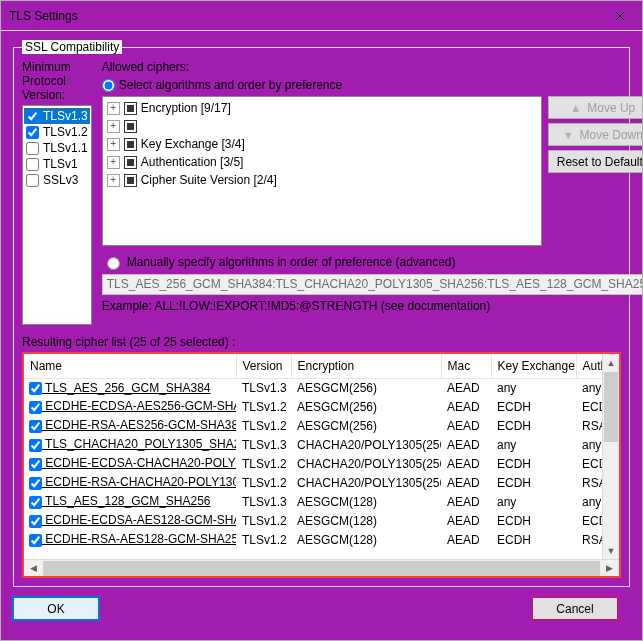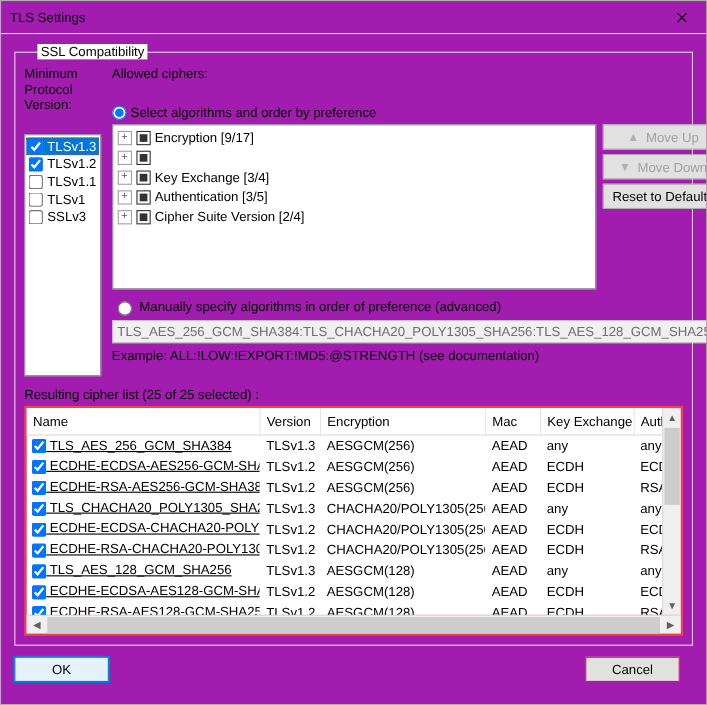--- a/index.html
+++ b/index.html
@@ -13,24 +13,24 @@
     height: 641px;
     overflow: hidden;
   }
   .window { width:643px; height:641px; border:1px solid #b0b0b0; background:#a21caf; position:relative; display:flex; flex-direction:column; }
   .titlebar { height:30px; display:flex; align-items:center; justify-content:space-between; padding:0 0 0 8px; border-bottom:1px solid #e0e0e0; }
   .titlebar-text { font-size:12px; }
   .titlebar-close { width:45px; height:29px; display:flex; align-items:center; justify-content:center; }
   .titlebar-close svg { width:10px; height:10px; }
   .content { flex:1; padding:10px 12px 8px 12px; display:flex; flex-direction:column; overflow:hidden; }
   .groupbox { border:1px solid #dcdcdc; position:relative; padding:12px 8px 8px 8px; margin-top:6px; }
-  .groupbox-title { position:absolute; top:-8px; left:20px; background:#fff; padding:0 3px; }
+  .groupbox-title { position:absolute; top:-8px; left:8px; background:#fff; padding:0 3px; }
   .top-row { display:flex; gap:10px; }
   .col-protocol { width:155px; display:flex; flex-direction:column; }
-  .label { margin-bottom:20px; }
+  .label { margin-bottom:3px; }
   .proto-list { border:1px solid #828790; background:#fff; flex:1; min-height:220px; padding:2px 1px; }
   .proto-item { display:flex; align-items:center; height:16px; padding:0 2px; gap:4px; }
   .proto-item input { margin:0; width:13px; height:13px; }
   .selected-item { background:#0078d7; color:#fff; border:1px dotted #666; padding:0 1px !important; }
   .col-ciphers { flex:1; display:flex; flex-direction:column; }
   .radio-row { display:flex; align-items:center; gap:4px; margin:1px 0 4px 0; }
   .radio-row input { margin:0; }
   .cipher-tree-row { display:flex; gap:6px; }
   .tree-host { flex:1; border:1px solid #828790; background:#fff; height:150px; padding:2px 2px; overflow:hidden; }
   .tree-item { display:flex; align-items:center; height:18px; gap:4px; padding-left:2px; }

